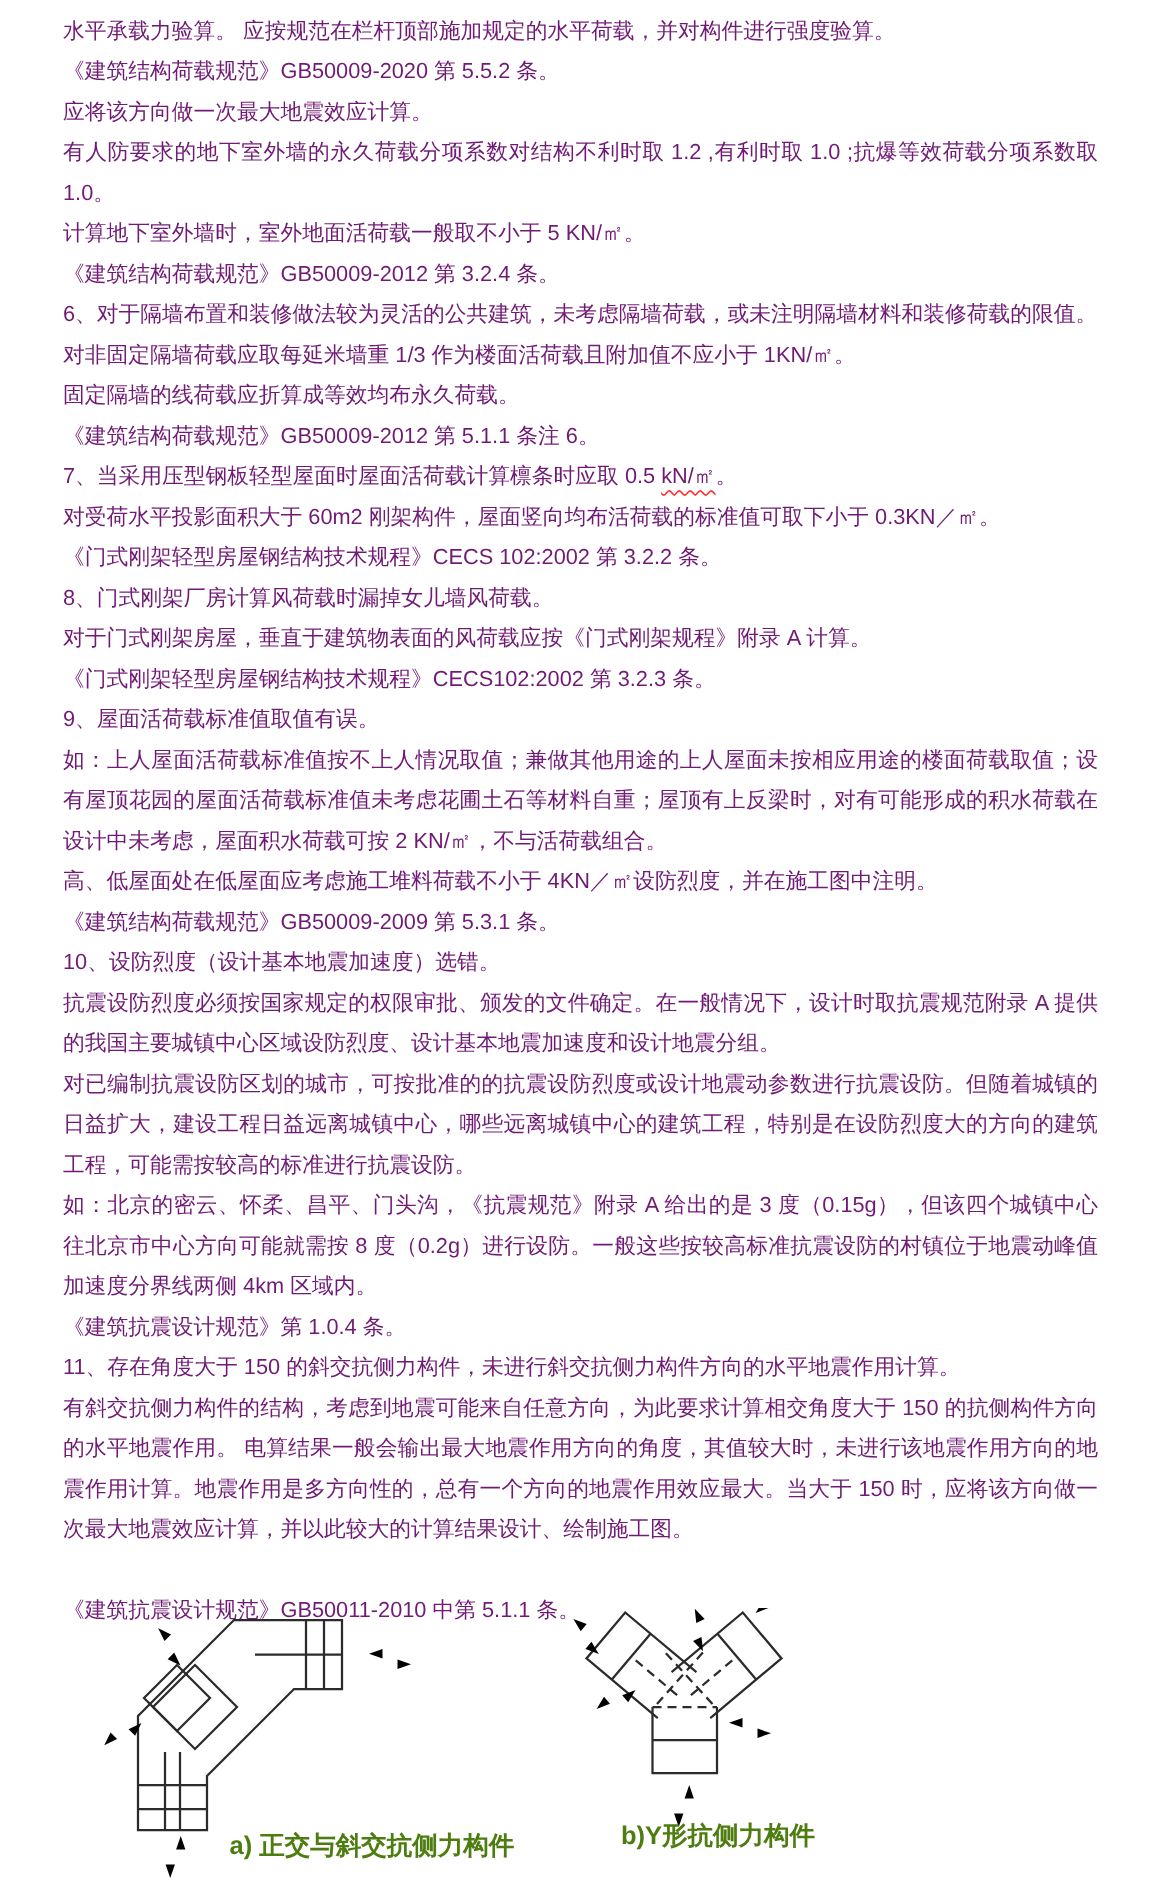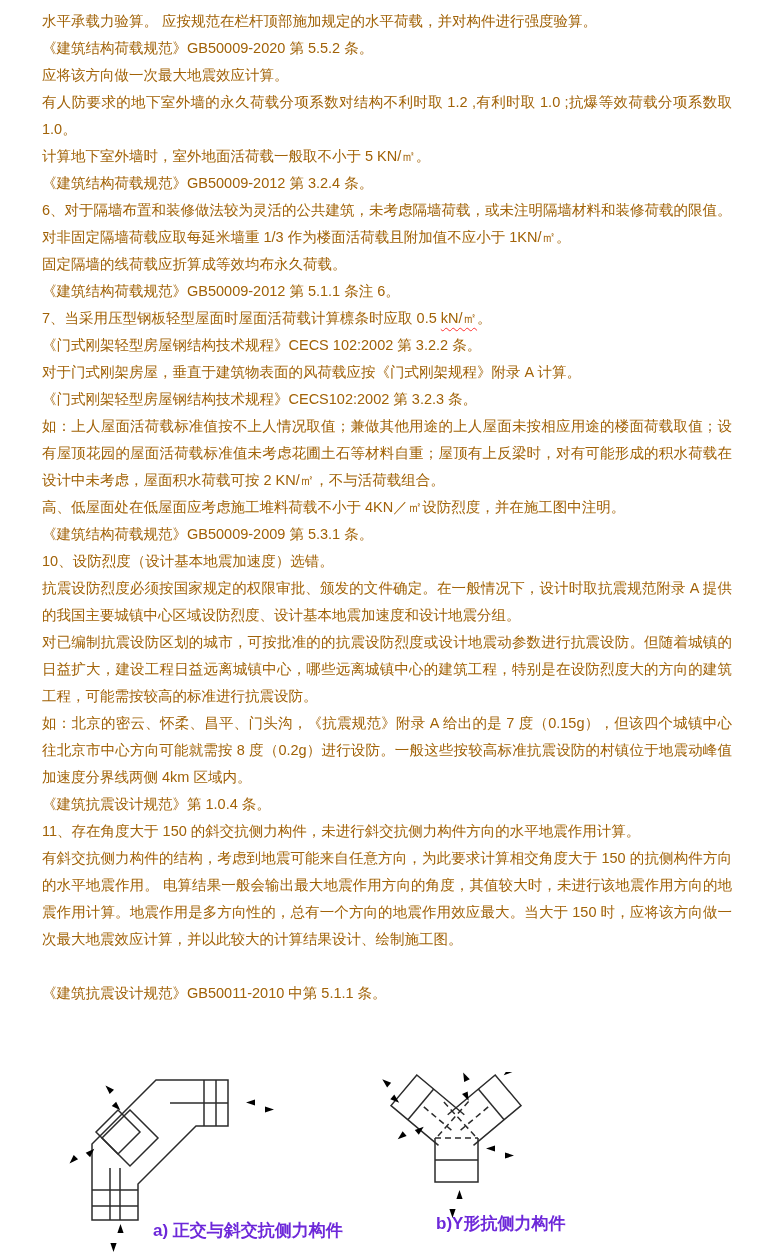--- a/index.html
+++ b/index.html
@@ -7,21 +7,21 @@
     width:772px;height:1257px;
     background:#ffffff;
     overflow:hidden;
     position:relative;
     font-family:"Liberation Sans","DejaVu Sans",sans-serif;
   }
   .doc{
     position:absolute;
     left:42px;top:8px;
     width:690px;
-    color:#a16207;
+    color:#701a75;
     font-size:14.5px;
     line-height:27px;
     text-align:justify;
   }
   .doc p{margin:0;padding:0;}
   .doc p.spacer{height:27px;}
   .wavy{
     text-decoration-line:underline;
     text-decoration-style:wavy;
     text-decoration-color:#ff2f2f;
@@ -36,55 +36,58 @@
   .fig{
     position:absolute;top:0;
   }
   .fig-a{left:58px;width:320px;height:185px;}
   .fig-b{left:368px;width:260px;height:185px;}
   .fig svg{display:block;}
   .fig .caption{
     position:absolute;
     font-weight:700;
     font-size:17px;
-    color:#6d28d9;
+    color:#4d7c0f;
     white-space:nowrap;
   }
   .fig-a .caption{left:95px;top:147px;}
-  .fig-b .caption{left:68px;top:140px;}
+  .fig-b .caption{left:46px;top:140px;}
   .lines{stroke:#2b2b2b;stroke-width:1.5;fill:none;}
   .dash{stroke:#2b2b2b;stroke-width:1.5;fill:none;stroke-dasharray:6 4;}
 </style>
 </head>
 <body>
 
 <div class="doc">
   <p>水平承载力验算。 应按规范在栏杆顶部施加规定的水平荷载，并对构件进行强度验算。</p>
   <p>《建筑结构荷载规范》GB50009-2020 第 5.5.2 条。</p>
   <p>应将该方向做一次最大地震效应计算。</p>
   <p>有人防要求的地下室外墙的永久荷载分项系数对结构不利时取 1.2 ,有利时取 1.0 ;抗爆等效荷载分项系数取 1.0。</p>
   <p>计算地下室外墙时，室外地面活荷载一般取不小于 5 KN/㎡。</p>
   <p>《建筑结构荷载规范》GB50009-2012 第 3.2.4 条。</p>
   <p>6、对于隔墙布置和装修做法较为灵活的公共建筑，未考虑隔墙荷载，或未注明隔墙材料和装修荷载的限值。</p>
   <p>对非固定隔墙荷载应取每延米墙重 1/3 作为楼面活荷载且附加值不应小于 1KN/㎡。</p>
   <p>固定隔墙的线荷载应折算成等效均布永久荷载。</p>
   <p>《建筑结构荷载规范》GB50009-2012 第 5.1.1 条注 6。</p>
   <p>
     <span>7、当采用压型钢板轻型屋面时屋面活荷载计算檩条时应取 0.5 </span><span class="wavy">kN/㎡</span><span>。</span>
   </p>
+  <p>对受荷水平投影面积大于 60m2 刚架构件，屋面竖向均布活荷载的标准值可取下小于 0.3KN／㎡。</p>
   <p>《门式刚架轻型房屋钢结构技术规程》CECS 102:2002 第 3.2.2 条。</p>
+  <p>8、门式刚架厂房计算风荷载时漏掉女儿墙风荷载。</p>
   <p>对于门式刚架房屋，垂直于建筑物表面的风荷载应按《门式刚架规程》附录 A 计算。</p>
   <p>《门式刚架轻型房屋钢结构技术规程》CECS102:2002 第 3.2.3 条。</p>
+  <p>9、屋面活荷载标准值取值有误。</p>
   <p>如：上人屋面活荷载标准值按不上人情况取值；兼做其他用途的上人屋面未按相应用途的楼面荷载取值；设有屋顶花园的屋面活荷载标准值未考虑花圃土石等材料自重；屋顶有上反梁时，对有可能形成的积水荷载在设计中未考虑，屋面积水荷载可按 2 KN/㎡，不与活荷载组合。</p>
   <p>高、低屋面处在低屋面应考虑施工堆料荷载不小于 4KN／㎡设防烈度，并在施工图中注明。</p>
   <p>《建筑结构荷载规范》GB50009-2009 第 5.3.1 条。</p>
   <p>10、设防烈度（设计基本地震加速度）选错。</p>
   <p>抗震设防烈度必须按国家规定的权限审批、颁发的文件确定。在一般情况下，设计时取抗震规范附录 A 提供的我国主要城镇中心区域设防烈度、设计基本地震加速度和设计地震分组。</p>
   <p>对已编制抗震设防区划的城市，可按批准的的抗震设防烈度或设计地震动参数进行抗震设防。但随着城镇的日益扩大，建设工程日益远离城镇中心，哪些远离城镇中心的建筑工程，特别是在设防烈度大的方向的建筑工程，可能需按较高的标准进行抗震设防。</p>
-  <p>如：北京的密云、怀柔、昌平、门头沟，《抗震规范》附录 A 给出的是 7 度（0.15g），但该四个城镇中心往北京市中心方向可能就需按 8 度（0.2g）进行设防。一般这些按较高标准抗震设防的村镇位于地震动峰值加速度分界线两侧 4km 区域内。</p>
+  <p>如：北京的密云、怀柔、昌平、门头沟，《抗震规范》附录 A 给出的是 3 度（0.15g），但该四个城镇中心往北京市中心方向可能就需按 8 度（0.2g）进行设防。一般这些按较高标准抗震设防的村镇位于地震动峰值加速度分界线两侧 4km 区域内。</p>
   <p>《建筑抗震设计规范》第 1.0.4 条。</p>
   <p>11、存在角度大于 150 的斜交抗侧力构件，未进行斜交抗侧力构件方向的水平地震作用计算。</p>
   <p>有斜交抗侧力构件的结构，考虑到地震可能来自任意方向，为此要求计算相交角度大于 150 的抗侧构件方向的水平地震作用。 电算结果一般会输出最大地震作用方向的角度，其值较大时，未进行该地震作用方向的地震作用计算。地震作用是多方向性的，总有一个方向的地震作用效应最大。当大于 150 时，应将该方向做一次最大地震效应计算，并以此较大的计算结果设计、绘制施工图。</p>
   <p class="spacer"></p>
   <p>《建筑抗震设计规范》GB50011-2010 中第 5.1.1 条。</p>
 </div>
 
 <div class="figures">
 
   <div class="fig fig-a">

